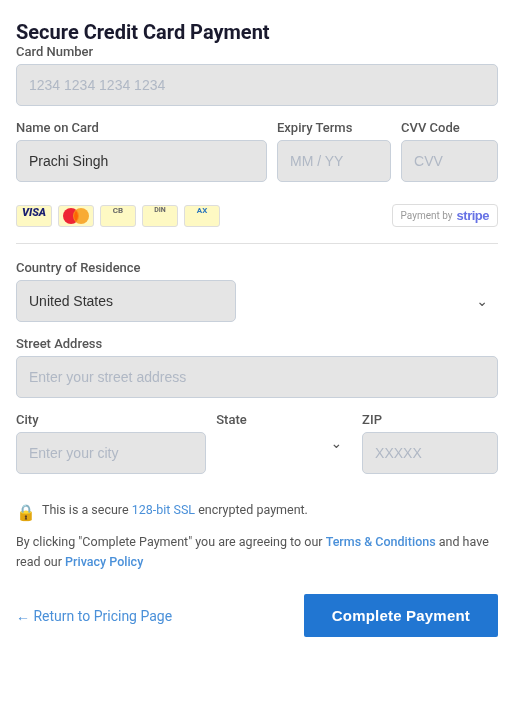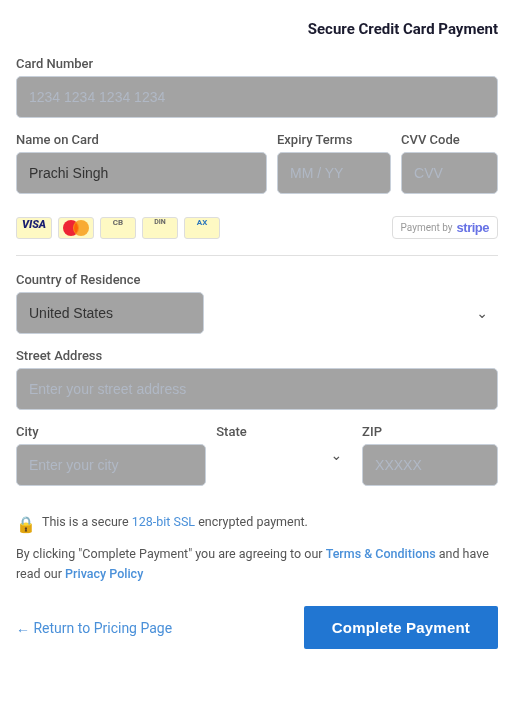--- a/index.html
+++ b/index.html
@@ -5,25 +5,23 @@
     * { box-sizing: border-box; margin: 0; padding: 0; }
     body {
       font-family: -apple-system, BlinkMacSystemFont, 'Segoe UI', Roboto, sans-serif;
       background: #fff;
       color: #333;
       width: 514px;
       min-height: 714px;
       padding: 20px 16px 20px 16px;
     }
     h1 {
-      font-size: 15px;
+      font-size: 20px;
       font-weight: 700;
       color: #1a1a2e;
-      margin-bottom: 18px;
-      text-align: right;
     }
     .section-divider {
       border: none;
       border-top: 1px solid #e0e0e0;
       margin: 16px 0;
     }
     label {
       display: block;
       font-size: 13px;
       color: #555;
@@ -31,21 +29,21 @@
       font-weight: 500;
     }
     input[type="text"], input[type="number"], select {
       width: 100%;
       height: 42px;
       border: 1px solid #c8d0da;
       border-radius: 5px;
       padding: 0 12px;
       font-size: 14px;
       color: #333;
-      background: #a3a3a3;
+      background: #e5e5e5;
       outline: none;
     }
     input::placeholder {
       color: #b0b8c5;
     }
     .field-group {
       margin-bottom: 14px;
     }
     .row {
       display: flex;
@@ -97,21 +95,21 @@
       font-family: 'Helvetica Neue', sans-serif;
       letter-spacing: -0.5px;
     }
     .country-select-wrapper {
       position: relative;
     }
     .country-select-wrapper select {
       appearance: none;
       -webkit-appearance: none;
       padding-right: 36px;
-      width: 188px;
+      width: 220px;
       color: #333;
     }
     .country-select-wrapper .chevron {
       position: absolute;
       right: 10px;
       top: 50%;
       transform: translateY(-50%);
       pointer-events: none;
       color: #555;
       font-size: 14px;

